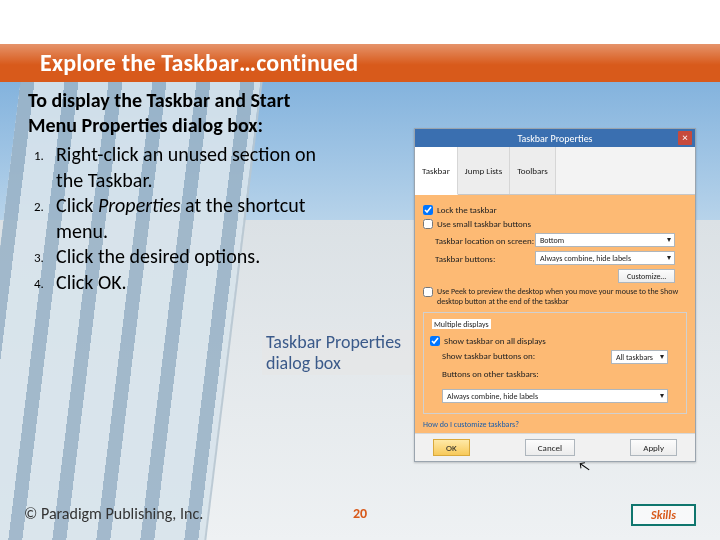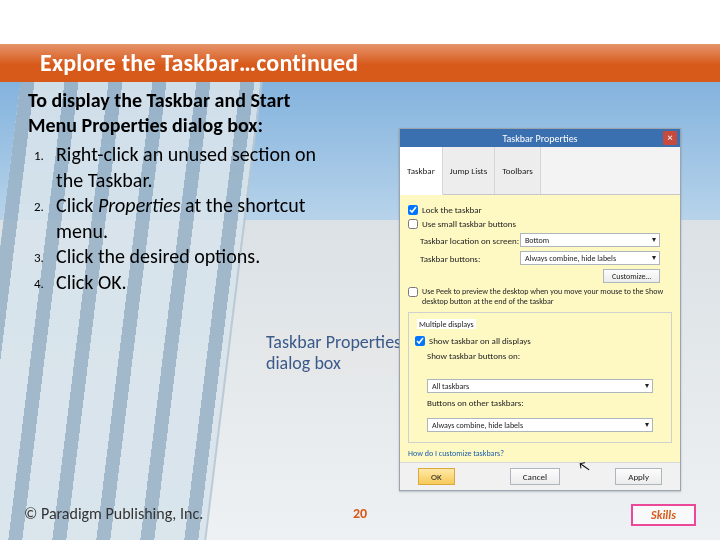--- a/index.html
+++ b/index.html
@@ -12,21 +12,21 @@
   .titlebar{position:relative;z-index:2;height:38px;background:#d85a1b;color:#fff;font-size:24px;font-weight:700;line-height:38px;padding-left:40px;letter-spacing:.2px}
   .titlebar .gloss{content:"";position:absolute;inset:0;background:linear-gradient(rgba(255,255,255,.35),rgba(255,255,255,0) 55%);pointer-events:none}
   .content{position:relative;z-index:2;padding:6px 28px 0 28px}
   .lead{font-size:20px;font-weight:700;line-height:1.25;max-width:315px}
   ol.steps{margin:4px 0 0 6px;padding:0;list-style:none;max-width:310px}
   ol.steps li{display:flex;font-size:20px;line-height:1.28;margin:0}
   ol.steps li .num{font-size:13px;width:22px;flex:none;padding-top:6px}
   ol.steps li .txt{flex:1}
   .callout{position:absolute;left:262px;top:330px;width:160px;font-size:18px;color:#3b5a8a;line-height:1.15;background:rgba(230,230,230,.6);padding:2px 4px}
   .callout-line{position:absolute;left:420px;top:346px;width:110px;height:2px;background:#3b8a46;z-index:3}
-  .win{position:absolute;right:39px;top:128px;width:280px;z-index:3;background:#fef9c3;border:1px solid #9aa4ae;font-size:9px;color:#222;box-shadow:0 1px 2px rgba(0,0,0,.2)}
+  .win{position:absolute;right:24px;top:128px;width:280px;z-index:3;background:#fdba74;border:1px solid #9aa4ae;font-size:9px;color:#222;box-shadow:0 1px 2px rgba(0,0,0,.2)}
   .win .tb{background:#3a6fb0;color:#fff;height:18px;display:flex;align-items:center;justify-content:center;position:relative;font-size:10px}
   .win .tb .close{position:absolute;right:3px;top:2px;width:14px;height:14px;background:#c64a3d;color:#fff;text-align:center;line-height:13px;font-size:11px;border-radius:1px}
   .win .tabs{display:flex;border-bottom:1px solid #c7c7c7;background:#f3f3f3}
   .win .tabs .tab{padding:18px 7px;border-right:1px solid #d6d6d6;background:#ededed}
   .win .tabs .tab.active{background:#fff;border-bottom:1px solid #fff;margin-bottom:-1px}
   .win .body{padding:6px 8px 4px 8px}
   .rowc{display:flex;align-items:center;margin:3px 0}
   .rowc input[type=checkbox]{width:10px;height:10px;margin:0 4px 0 0}
   .rowf{display:flex;align-items:center;justify-content:flex-end;margin:4px 12px}
   .rowf .lab{flex:1}
@@ -36,21 +36,21 @@
   .fieldset{border:1px solid #d0d0d0;margin:6px 0 2px 0;padding:5px 6px 6px 6px}
   .fieldset .lg{font-size:8px;margin:-10px 0 3px 2px;background:#fff;display:inline-block;padding:0 2px}
   .help{color:#1a5dab;margin-top:5px;font-size:8px}
   .win .foot{background:#f1f1f1;border-top:1px solid #d8d8d8;padding:5px 18px;display:flex;justify-content:space-between;gap:20px}
   .win .foot .btn{padding:2px 12px;font-size:9px}
   .win .foot .btn.ok{background:linear-gradient(#ffe9a7,#f7c95a);border-color:#d9a93c}
   .cursor{position:absolute;right:130px;top:458px;z-index:4;font-size:14px;color:#000;transform:rotate(-10deg)}
   .footerbar{position:absolute;left:0;right:0;bottom:14px;height:26px;z-index:4;display:flex;align-items:center;color:#333}
   .copy{font-size:16px;margin-left:24px}
   .pgno{position:absolute;left:0;right:0;text-align:center;font-size:14px;font-weight:700;color:#d85a1b}
-  .skills{position:absolute;right:24px;bottom:0;border:2px solid #ec4899;padding:2px 18px;font-size:12px;font-weight:700;color:#d85a1b;background:rgba(255,255,255,.6);font-style:italic}
+  .skills{position:absolute;right:24px;bottom:0;border:2px solid #0f766e;padding:2px 18px;font-size:12px;font-weight:700;color:#d85a1b;background:rgba(255,255,255,.6);font-style:italic}
 </style>
 </head>
 <body>
 
 <div class="bg">
   <div class="sky"></div>
     <div class="floor"></div>
     <div class="bldg"></div>
 </div>
 
@@ -118,21 +118,21 @@
     <div class="rowc" style="align-items:flex-start">
         <input type="checkbox" style="">
         <span style="font-size:8px;line-height:1.2">Use Peek to preview the desktop when you move your mouse to the Show desktop button at the end of the taskbar</span>
       </div>
     <div class="fieldset">
       <div class="lg">Multiple displays</div>
       <div class="rowc">
           <input type="checkbox" checked="" style="">
           <span>Show taskbar on all displays</span>
         </div>
-      <div class="rowf" style="flex-direction:column;align-items:stretch;gap:18px">
+      <div class="rowf" style="flex-direction:row;align-items:stretch;gap:18px">
           <span class="lab">Show taskbar buttons on:</span>
           <span class="sel" style="min-width:auto">All taskbars</span>
         </div>
       <div class="rowf" style="flex-direction:column;align-items:stretch;gap:10px">
           <span class="lab">Buttons on other taskbars:</span>
           <span class="sel" style="min-width:auto">Always combine, hide labels</span>
         </div>
     </div>
     <div class="help">How do I customize taskbars?</div>
   </div>

